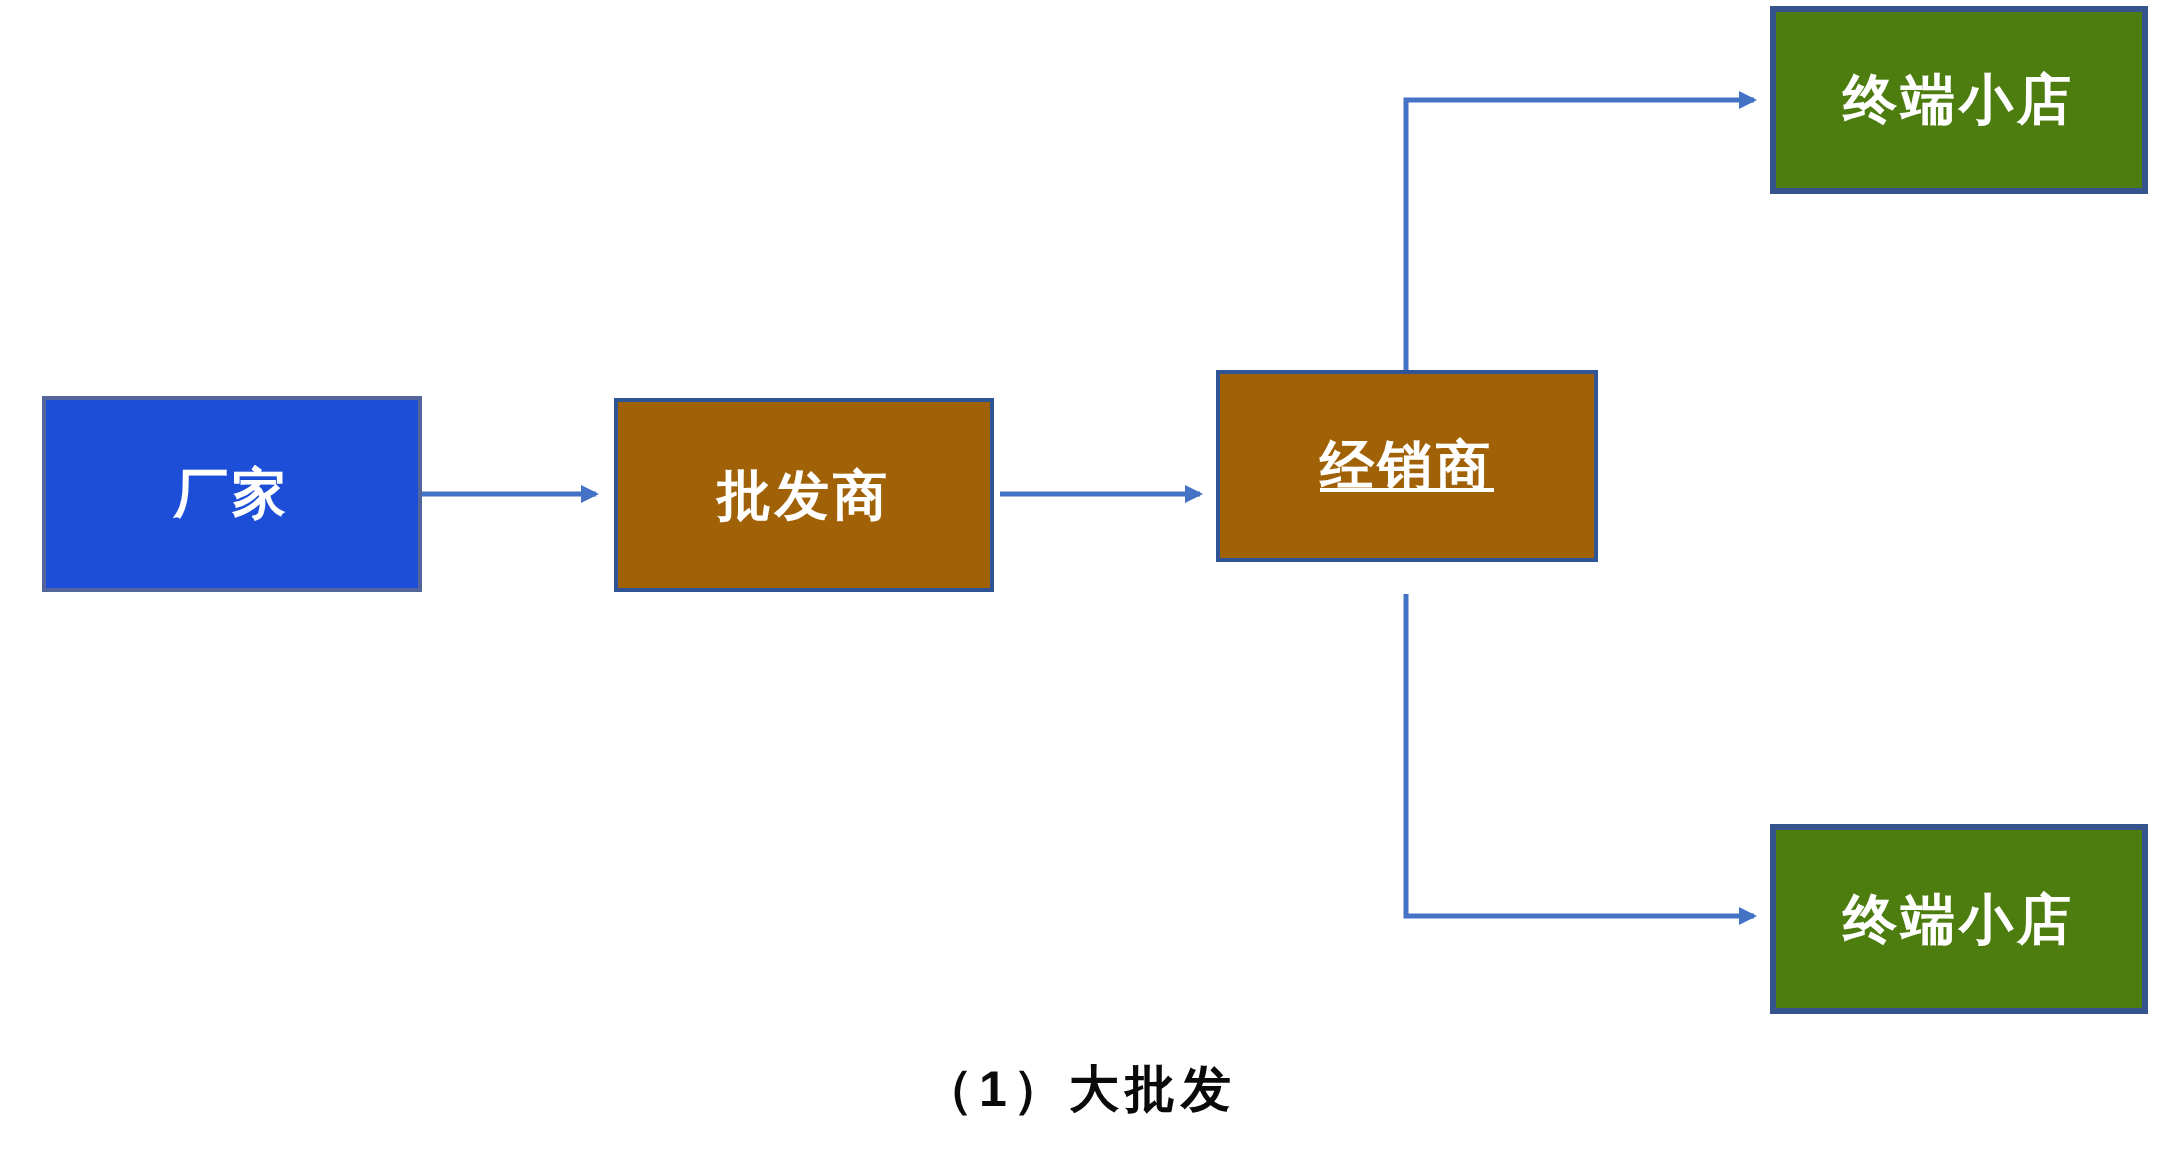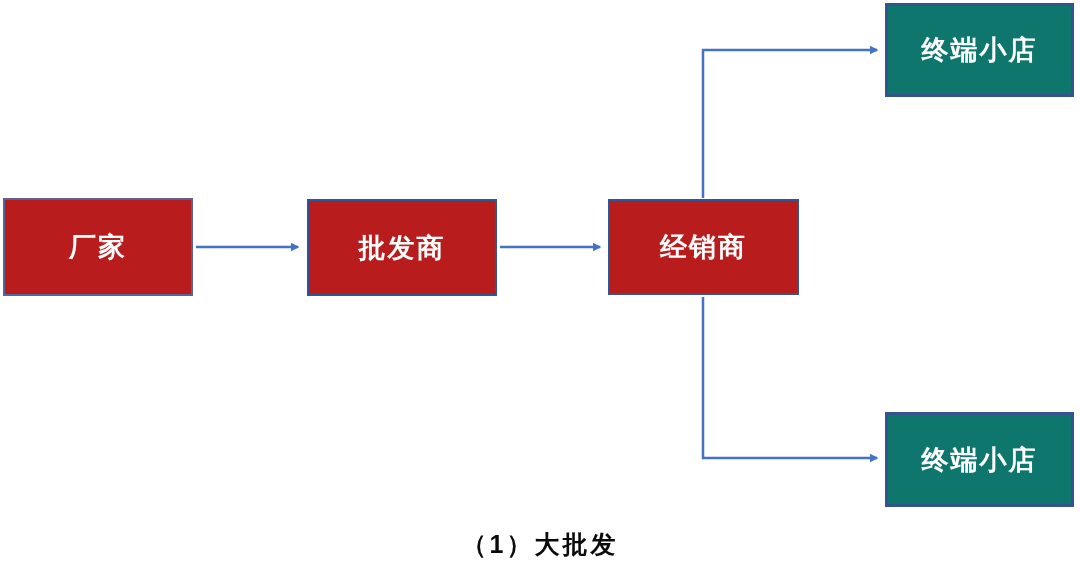--- a/index.html
+++ b/index.html
@@ -21,35 +21,36 @@
     align-items: center;
     justify-content: center;
     color: #ffffff;
     font-size: 27px;
     font-weight: 600;
     letter-spacing: 2px;
     box-sizing: border-box;
     z-index: 2;
   }
   .node-dark {
-    background: #b91c1c;
+    background: #1d4ed8;
     border: 2px solid #54659B;
+    margin-left: 18px;
   }
   .node-blue {
-    background: #b91c1c;
+    background: #a16207;
     border: 2px solid #2F5597;
     justify-content: center;
   }
   .node-orange {
-    background: #0f766e;
+    background: #4d7c0f;
     border: 3px solid #35548E;
   }
   #node-factory   { left: 3px;   top: 198px; width: 190px; height: 98px; }
   #node-wholesaler{ left: 307px; top: 199px; width: 190px; height: 97px; }
-  #node-dealer    { left: 608px; top: 199px; width: 191px; height: 96px; }
+  #node-dealer    { left: 608px; top: 185px; width: 191px; height: 96px; text-decoration: underline; }
   #node-shop-top  { left: 885px; top: 3px;   width: 189px; height: 94px; }
   #node-shop-bot  { left: 885px; top: 412px; width: 189px; height: 95px; }
   .connector-layer {
     position: absolute;
     left: 0;
     top: 0;
     width: 1080px;
     height: 587px;
     z-index: 1;
   }

